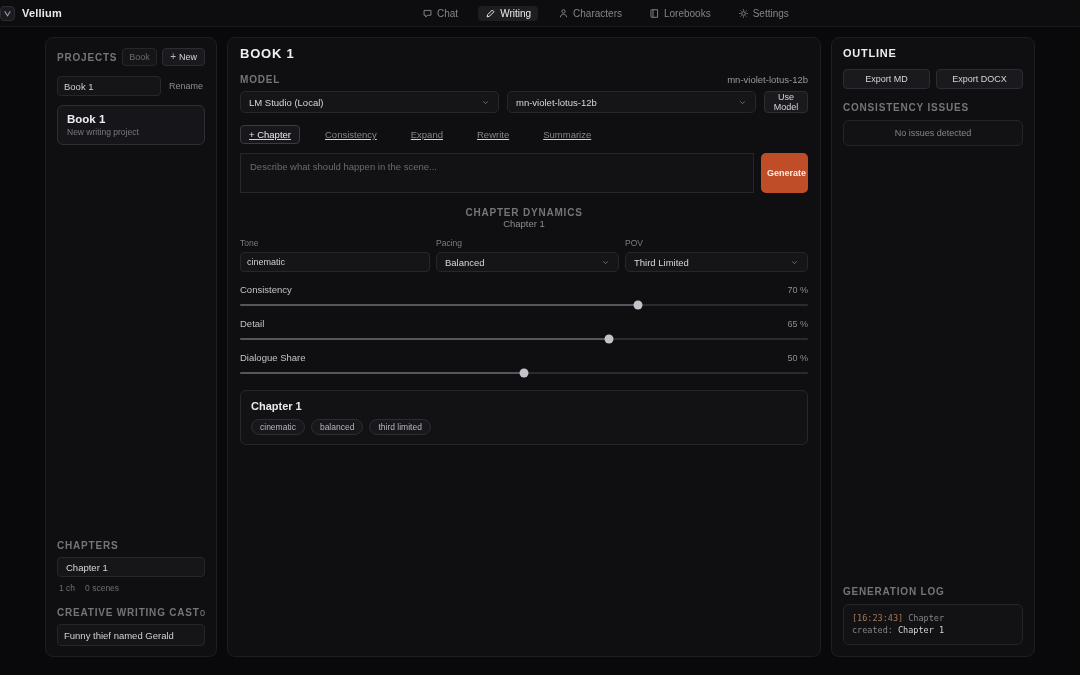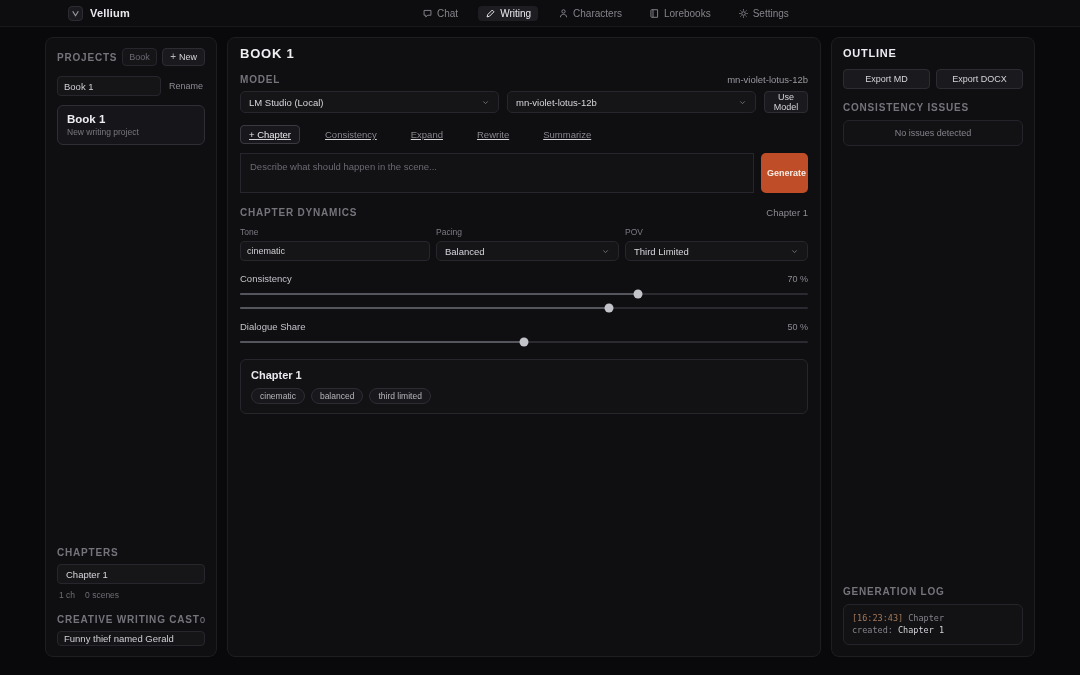--- a/index.html
+++ b/index.html
@@ -12,21 +12,20 @@
     overflow:hidden;
     font-size:10px;
   }
   :root { --accent:#bf4e28; }
 
   
   .topbar {
     position:relative; height:27px;
     background:#0d0d0f; border-bottom:1px solid #19191d;
     display:flex; align-items:center;
-    padding-left:68px;
   }
   .brand { display:flex; align-items:center; gap:7px; }
   .brand-logo {
     width:15px; height:15px; border-radius:4px;
     background:#1b1b1f; border:1px solid #2c2c32;
     display:flex; align-items:center; justify-content:center;
     color:#9a9aa2;
   }
   .brand-name { font-size:11px; font-weight:700; color:#e9e9ee; letter-spacing:0.02em; }
   .nav { position:absolute; left:415px; top:0; height:27px; display:flex; align-items:center; gap:13px; }
@@ -87,21 +86,21 @@
   .left-bottom { margin-top:auto; }
   .chapter-item {
     margin-top:6px; height:20px; display:flex; align-items:center;
     border:1px solid #26262c; background:#161619; border-radius:4px;
     padding:0 8px; font-size:9.5px; color:#d6d6db; cursor:pointer;
   }
   .chapter-meta { display:flex; gap:10px; margin:6px 0 14px; padding-left:2px; }
   .chapter-meta span { font-size:8.5px; color:#6d6d74; }
   .cast-head { display:flex; align-items:center; justify-content:space-between; margin-bottom:6px; }
   .cast-count { font-size:9px; color:#84848b; }
-  .cast-input { width:100%; height:15px; font-size:9.5px; color:#d0d0d5; }
+  .cast-input { width:100%; height:22px; font-size:9.5px; color:#d0d0d5; }
 
   
   .page-title {
     margin:0 0 13px; font-size:13px; font-weight:700;
     text-transform:uppercase; letter-spacing:0.06em; color:#efeff3;
   }
   .model-row { display:flex; align-items:center; justify-content:space-between; margin-bottom:6px; }
   .model-current { font-size:9.5px; color:#98989f; }
   .select-row { display:flex; gap:8px; margin-bottom:12px; }
   .select {
@@ -131,21 +130,21 @@
     font-family:"Liberation Sans", sans-serif;
   }
   .prompt-input::placeholder { color:#6a6a71; }
   .generate-btn {
     width:47px; border:none; border-radius:5px;
     background:var(--accent); color:#f7ece5;
     font-size:9px; font-weight:700; cursor:pointer;
     font-family:"Liberation Sans", sans-serif;
   }
 
-  .dyn-head { display:flex; align-items:center; justify-content:space-between; margin-bottom:9px; }
+  .dyn-head { display:flex; align-items:center; justify-content:space-between; margin-bottom:9px;flex-direction:column; }
   .dyn-chapter-ref { font-size:9.5px; color:#8b8b92; }
 
   .fields-row { display:flex; gap:6px; margin-bottom:12px; }
   .field { display:flex; flex-direction:column; gap:4px; }
   .field-label { font-size:8.5px; color:#7b7b82; }
   .field-tone { width:190px; }
   .field-pacing { width:183px; }
   .field-pov { width:183px; }
   .field .mini-input, .field .select { height:20px; }
 
@@ -367,20 +366,24 @@
         <span class="slider-val">70 %</span>
       </div>
       <div class="slider-track">
         <div class="slider-fill" style="width: 70%;"></div>
         <div class="slider-thumb" style="left: 70%;"></div>
       </div>
     </div>
 
 
     <div class="slider-block">
+      <div class="slider-head">
+        <span class="slider-label">Detail</span>
+        <span class="slider-val">65 %</span>
+      </div>
       <div class="slider-track">
         <div class="slider-fill" style="width: 65%;"></div>
         <div class="slider-thumb" style="left: 65%;"></div>
       </div>
     </div>
 
     <div class="slider-block">
       <div class="slider-head">
         <span class="slider-label">Dialogue Share</span>
         <span class="slider-val">50 %</span>

